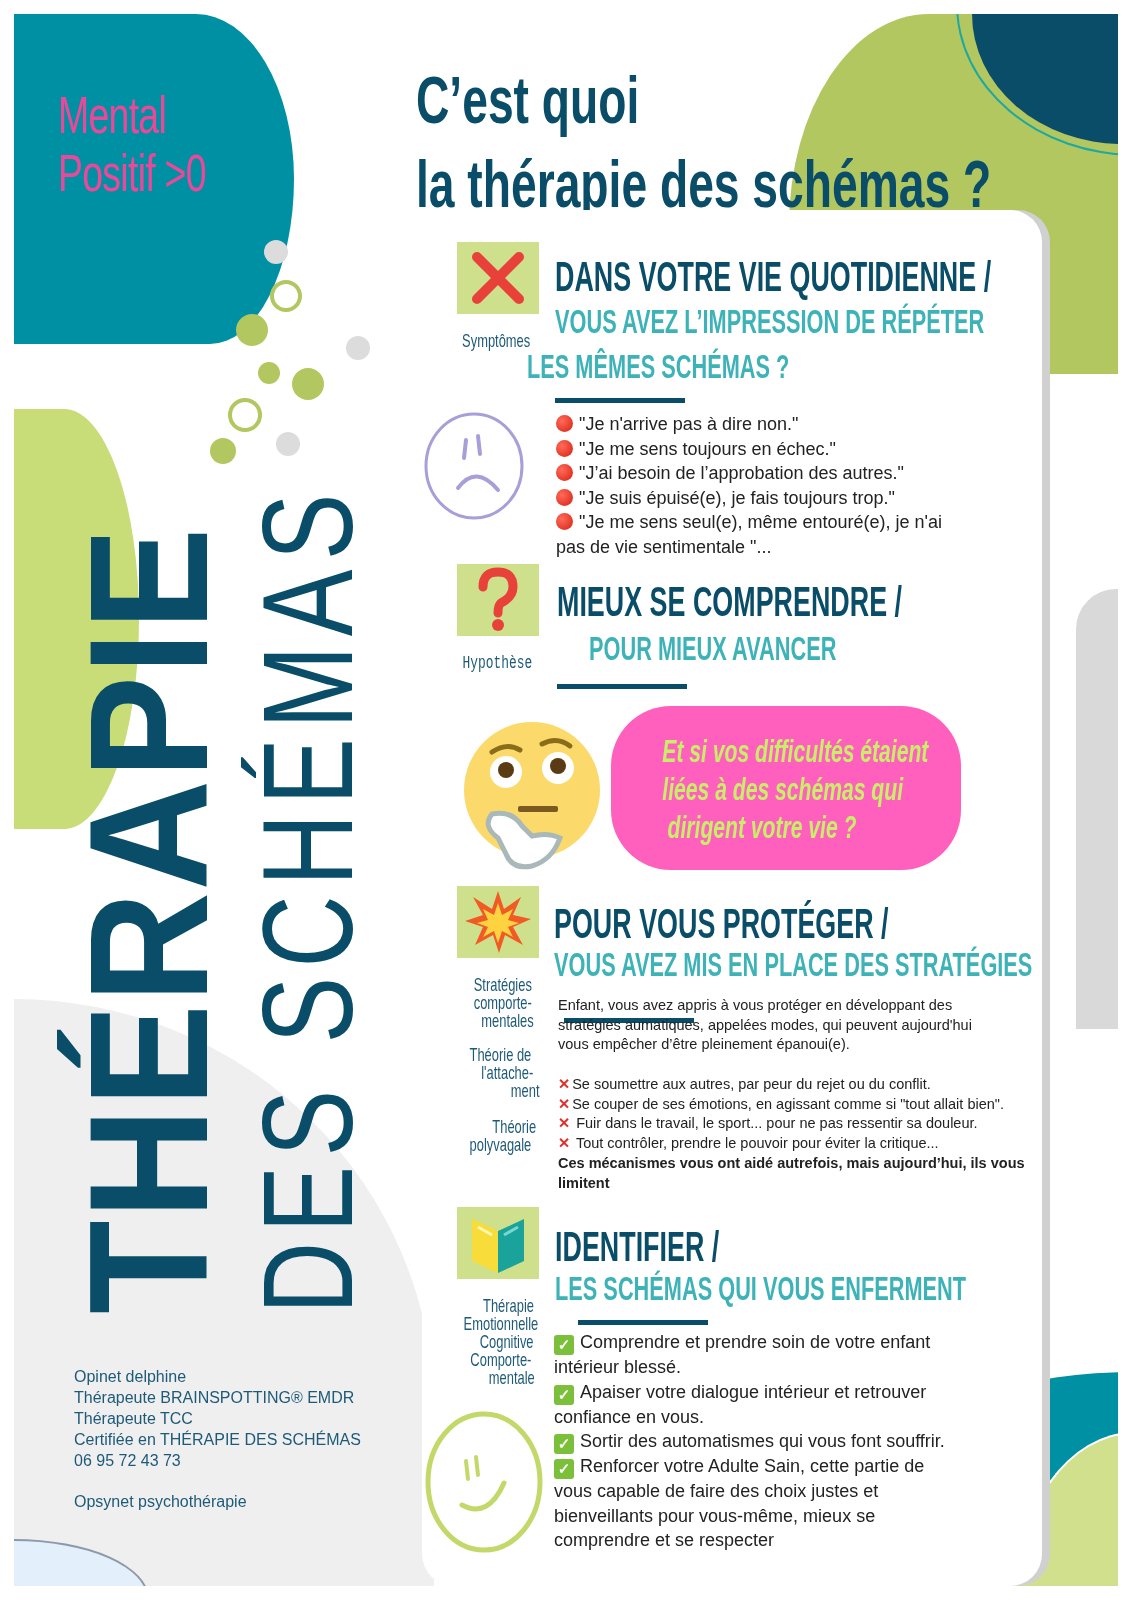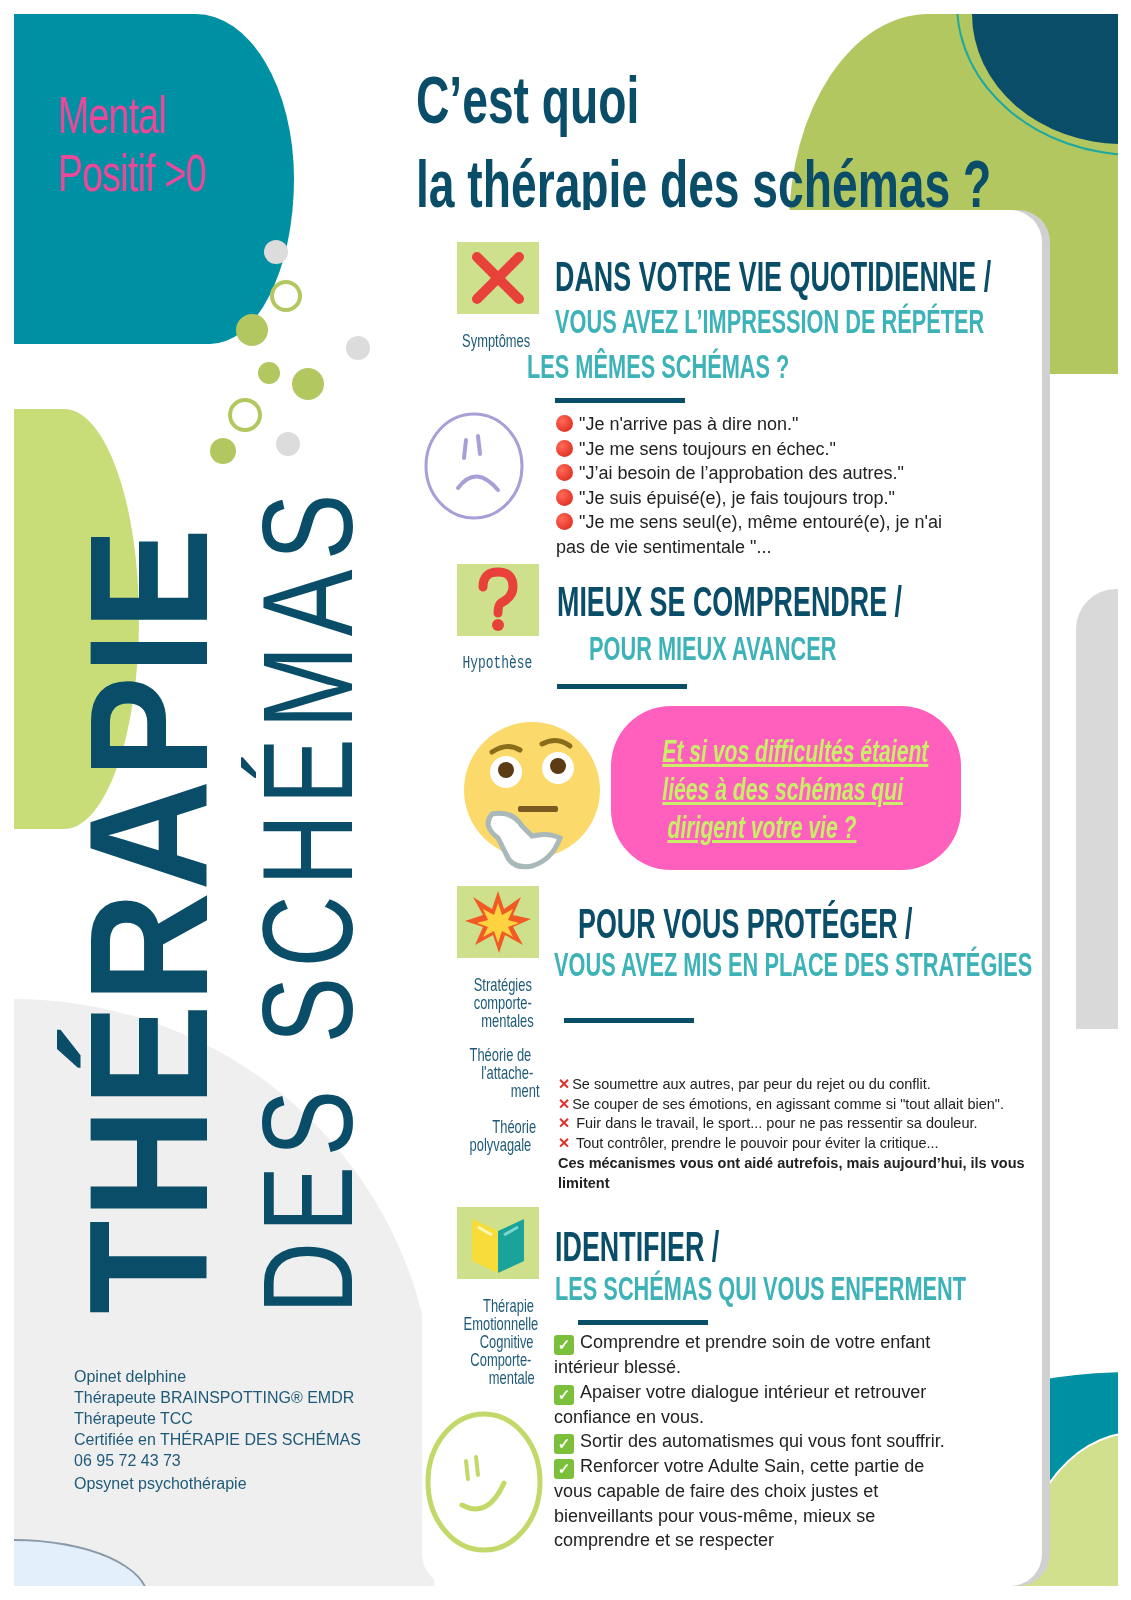--- a/index.html
+++ b/index.html
@@ -36,40 +36,40 @@
   .main-title span { display: block; transform: scaleX(0.70); transform-origin: left top; white-space: nowrap; }
 
   
   .vtitle-1 { left: 64px; top: 1300px; color: #0a4d68; font-size: 178px; line-height: 150px; font-weight: bold; transform-origin: left top; transform: rotate(-90deg) scaleY(0.95); white-space: nowrap; letter-spacing: 2px; }
   .vtitle-1 .inner { display: inline-block; transform: scaleX(0.86); transform-origin: left top; }
   .vtitle-2 { left: 236px; top: 1300px; color: #0a4d68; font-size: 128px; line-height: 116px; font-weight: normal; transform-origin: left top; transform: rotate(-90deg); white-space: nowrap; letter-spacing: 12px; }
   .vtitle-2 .inner { display: inline-block; transform: scaleX(0.78); transform-origin: left top; }
 
   
   .contact { left: 60px; top: 1352px; color: #1e5a78; font-size: 16px; line-height: 21px; }
-  .contact .gap { margin-top: 2px; }
+  .contact .gap { margin-top: 20px; }
 
   
   .icon-box { position: absolute; width: 82px; height: 72px; background: #cfe08c; display: flex; align-items: center; justify-content: center; }
   .side-label { position: absolute; color: #1e5a78; font-size: 19px; line-height: 18px; text-align: right; width: 100px; }
   .side-label span { display: inline-block; transform: scaleX(0.68); white-space: nowrap; }
 
   .h-dark { position: absolute; color: #0a4d68; font-size: 42px; line-height: 46px; font-weight: bold; white-space: nowrap; }
   .h-light { position: absolute; color: #3db3b8; font-size: 34px; line-height: 44px; font-weight: bold; white-space: nowrap; }
   .h-dark span, .h-light span { display: inline-block; transform: scaleX(0.64); transform-origin: left top; }
   .rule { position: absolute; height: 5px; background: #0a4d68; width: 130px; }
 
   .body-text { position: absolute; color: #222222; font-size: 18px; line-height: 24.5px; font-family: "Liberation Sans", sans-serif; }
   .body-small { position: absolute; color: #222222; font-size: 14.5px; line-height: 19.7px; }
   .red-dot { display: inline-block; width: 17px; height: 17px; border-radius: 50%; background: radial-gradient(circle at 35% 35%, #ff6b5a, #d81f10); vertical-align: -2px; margin-right: 6px; }
   .xmark { color: #e0302a; font-weight: bold; margin-right: 2px; }
   .check { display: inline-block; width: 20px; height: 20px; background: #7cbf3a; border-radius: 3px; color: #fff; font-size: 15px; line-height: 20px; text-align: center; font-weight: bold; vertical-align: -2px; margin-right: 6px; }
 
   .bubble { left: 597px; top: 692px; width: 350px; height: 164px; background: #ff5fbd; border-radius: 60px; }
-  .bubble-text { left: 597px; top: 718px; width: 302px; text-align: center; color: #c9ee6a; font-size: 32px; line-height: 38px; font-style: italic; font-weight: bold; text-decoration: underline; }
+  .bubble-text { left: 597px; top: 718px; width: 302px; text-align: center; color: #c9ee6a; font-size: 32px; line-height: 38px; font-style: italic; font-weight: bold; }
   .bubble-text span { display: block; transform: scaleX(0.66); white-space: nowrap; }
 </style>
 </head>
 <body>
 
 <div class="page">
 
   <div class="abs shape-teal-top"></div>
   <div class="abs shape-green-left"></div>
   <div class="abs shape-grey-left"></div>
@@ -181,24 +181,29 @@
   </div>
   <div class="side-label" style="left:432px;top:962px;">
     <span>Stratégies</span><br><span>comporte-</span><br><span>mentales</span>
   </div>
   <div class="side-label" style="left:432px;top:1032px;">
     <span>Théorie de</span><br><span>l'attache-</span><br><span>ment</span>
   </div>
   <div class="side-label" style="left:432px;top:1104px;">
     <span>Théorie</span><br><span>polyvagale</span>
   </div>
-  <div class="h-dark" style="left:540px;top:887px;margin-left:24px;"><span>POUR VOUS PROTÉGER /</span></div>
+  <div class="h-dark" style="left:540px;top:887px;"><span>POUR VOUS PROTÉGER /</span></div>
   <div class="h-light" style="left:540px;top:928px;"><span>VOUS AVEZ MIS EN PLACE DES STRATÉGIES</span></div>
   <div class="rule" style="left:550px;top:1004px;"></div>
 
+  <div class="body-small" style="left:544px;top:982px;">
+    <div>Enfant, vous avez appris à vous protéger en développant des</div>
+    <div>stratégies aumatiques, appelées modes, qui peuvent aujourd'hui</div>
+    <div>vous empêcher d’être pleinement épanoui(e).</div>
+  </div>
   <div class="body-small" style="left:544px;top:1061px;">
     <div><span class="xmark">✕</span><span>Se soumettre aux autres, par peur du rejet ou du conflit.</span></div>
     <div><span class="xmark">✕</span><span>Se couper de ses émotions, en agissant comme si "tout allait bien".</span></div>
     <div><span class="xmark">✕</span><span> Fuir dans le travail, le sport... pour ne pas ressentir sa douleur.</span></div>
     <div><span class="xmark">✕</span><span> Tout contrôler, prendre le pouvoir pour éviter la critique...</span></div>
     <div style="font-weight:bold;">Ces mécanismes vous ont aidé autrefois, mais aujourd’hui, ils vous</div>
     <div style="font-weight:bold;">limitent</div>
   </div>
 
   <div class="icon-box" style="left:443px;top:1193px;">

